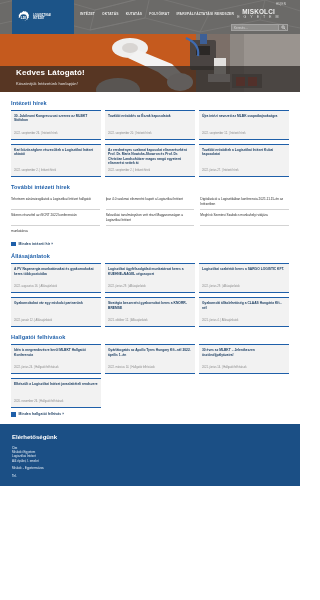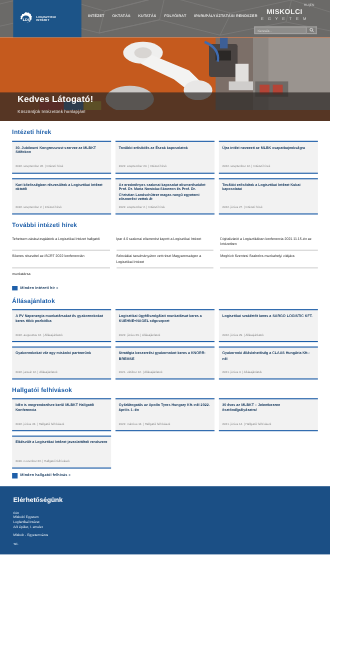--- a/index.html
+++ b/index.html
@@ -72,21 +72,21 @@
   .search-input::placeholder { color: #d6d6d5; }
   .search-btn {
     width: 9px; height: 7px; background: #7d7c7a;
     border: 1px solid #a2a1a0; border-left: none;
     display: flex; align-items: center; justify-content: center;
     cursor: pointer;
   }
 
   
   .hero {
-    position: relative; height: 76px; overflow: hidden;
+    position: relative; height: 58px; overflow: hidden;
     background: #c35a20;
   }
   .hero-bg { position: absolute; inset: 0; }
   .hero-overlay {
     position: absolute; left: 0; right: 0; bottom: 0; height: 26px;
     background: rgba(44,40,38,.72);
   }
   .hero-text { position: absolute; left: 16px; bottom: 6px; z-index: 4; }
   .hero-title {
     color: #ffffff; font-size: 8px; font-weight: bold; letter-spacing: .1px;

